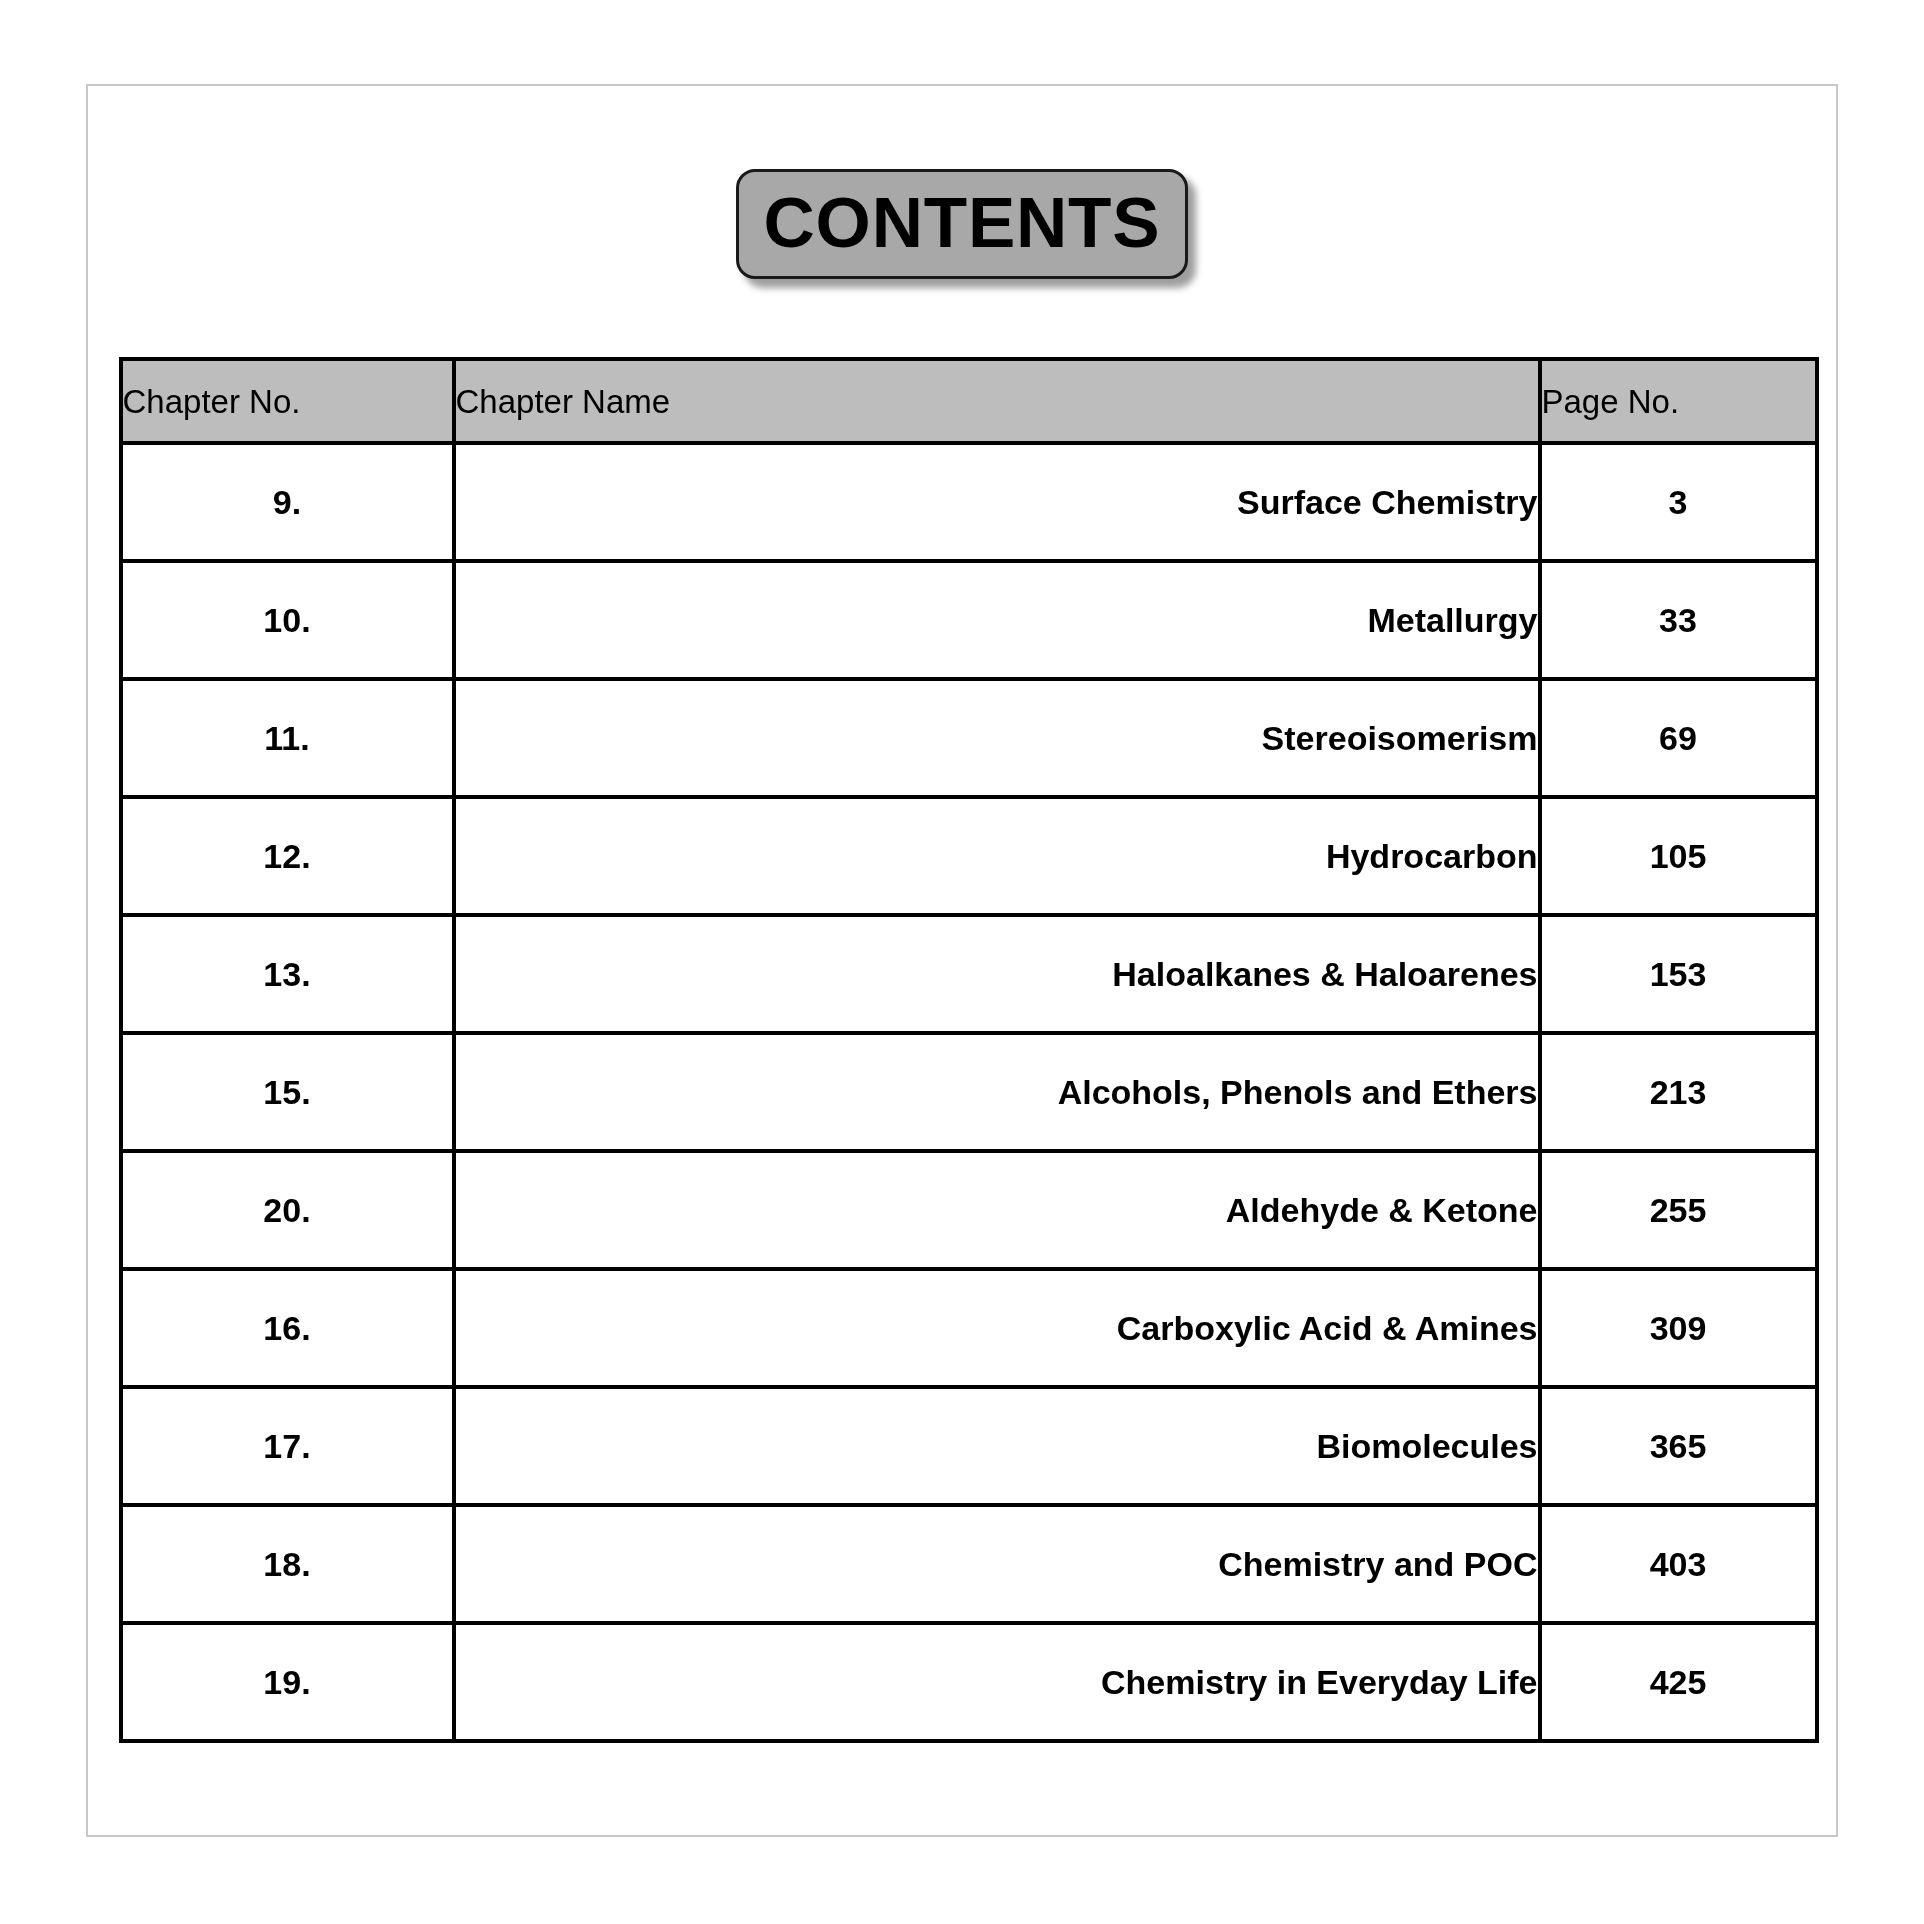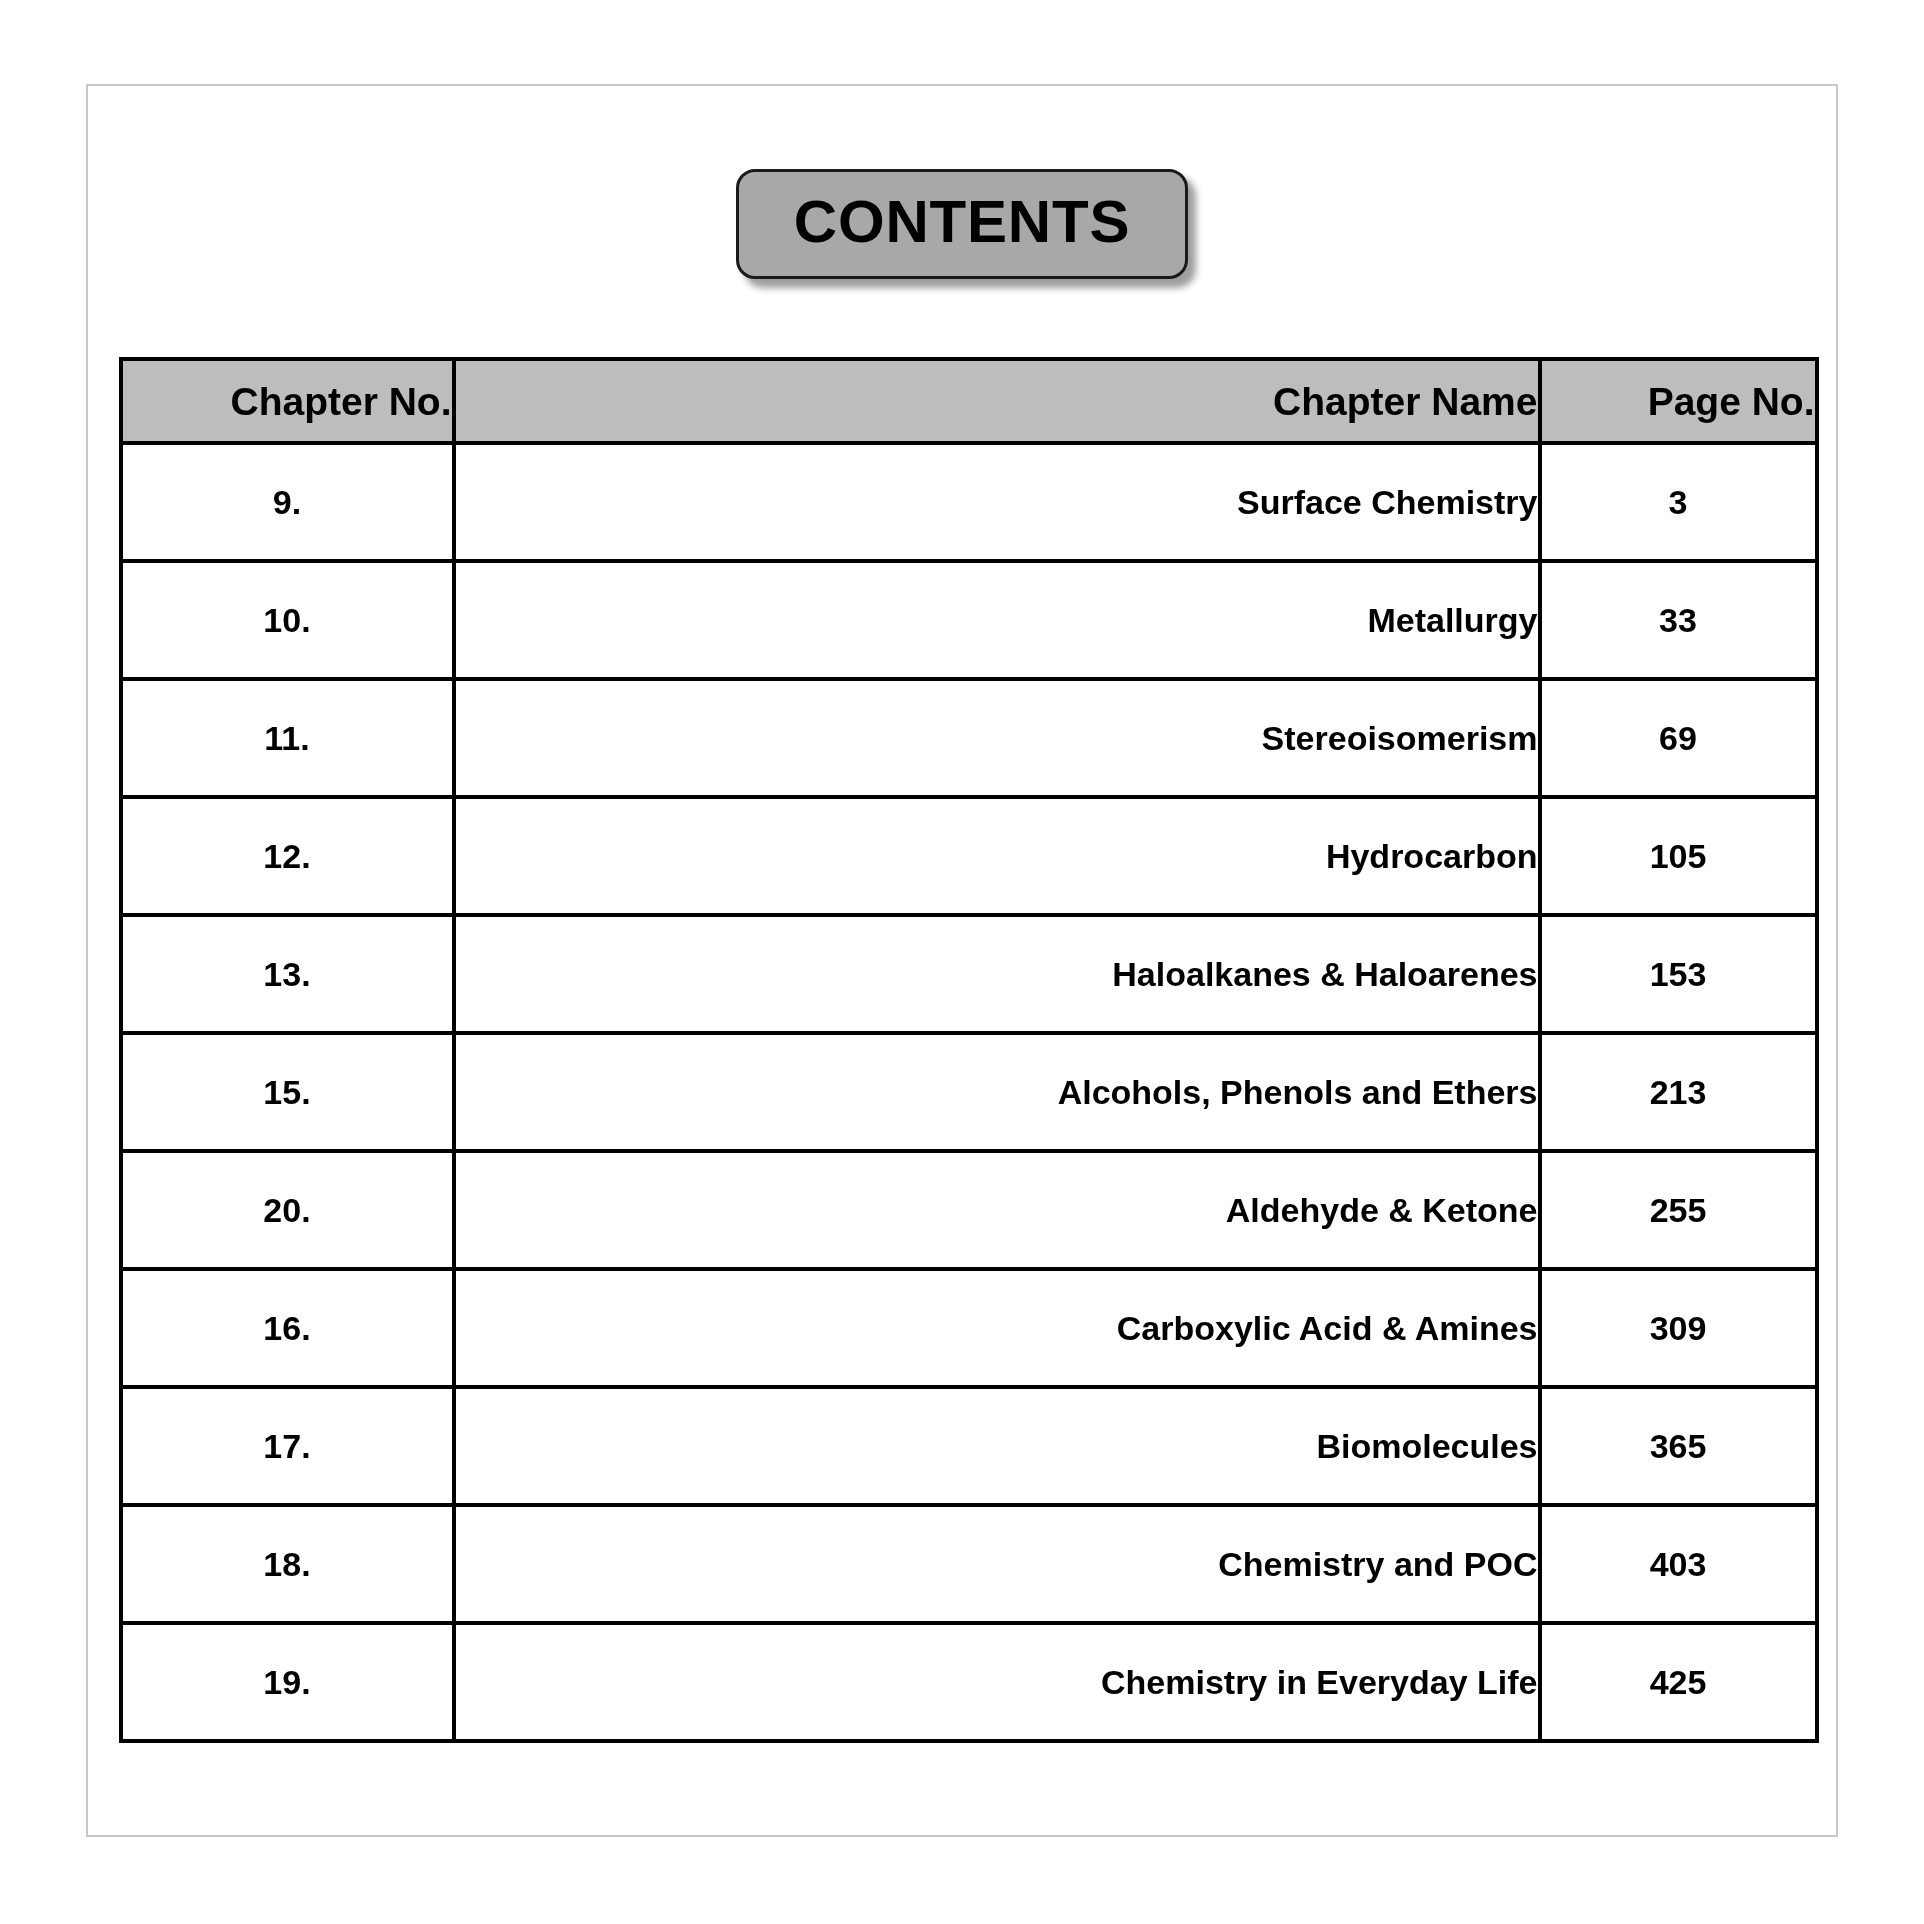--- a/index.html
+++ b/index.html
@@ -47,21 +47,21 @@
     border-radius: 19px;
     box-shadow: 8px 8.8px 7.2px rgba(0,0,0,0.38);
     display: flex;
     align-items: center;
     justify-content: center;
     pointer-events: auto;
   }
   #contents-badge .badge-text {
     font-family: "Liberation Sans", sans-serif;
     font-weight: bold;
-    font-size: 60px;
+    font-size: 71px;
     line-height: 1;
     letter-spacing: 0.8px;
     color: #000000;
     white-space: nowrap;
     transform: translateY(-1.6px);
   }
 
   
   #toc-table {
     position: absolute;
@@ -82,24 +82,24 @@
     padding: 0;
     margin: 0;
     color: #000000;
   }
 
   
   #toc-table thead th {
     background: #bdbdbd;
     height: 80px;
     font-family: "Liberation Sans", sans-serif;
-    font-weight: bold;
-    font-size: 39px;
+    font-weight: normal;
+    font-size: 33px;
     line-height: 1;
-    text-align: right;
+    text-align: left;
     vertical-align: middle;
     white-space: nowrap;
   }
 
   
   #toc-table tbody td {
     height: 114px;
     font-family: "Liberation Sans", sans-serif;
     font-weight: bold;
     font-size: 34px;

